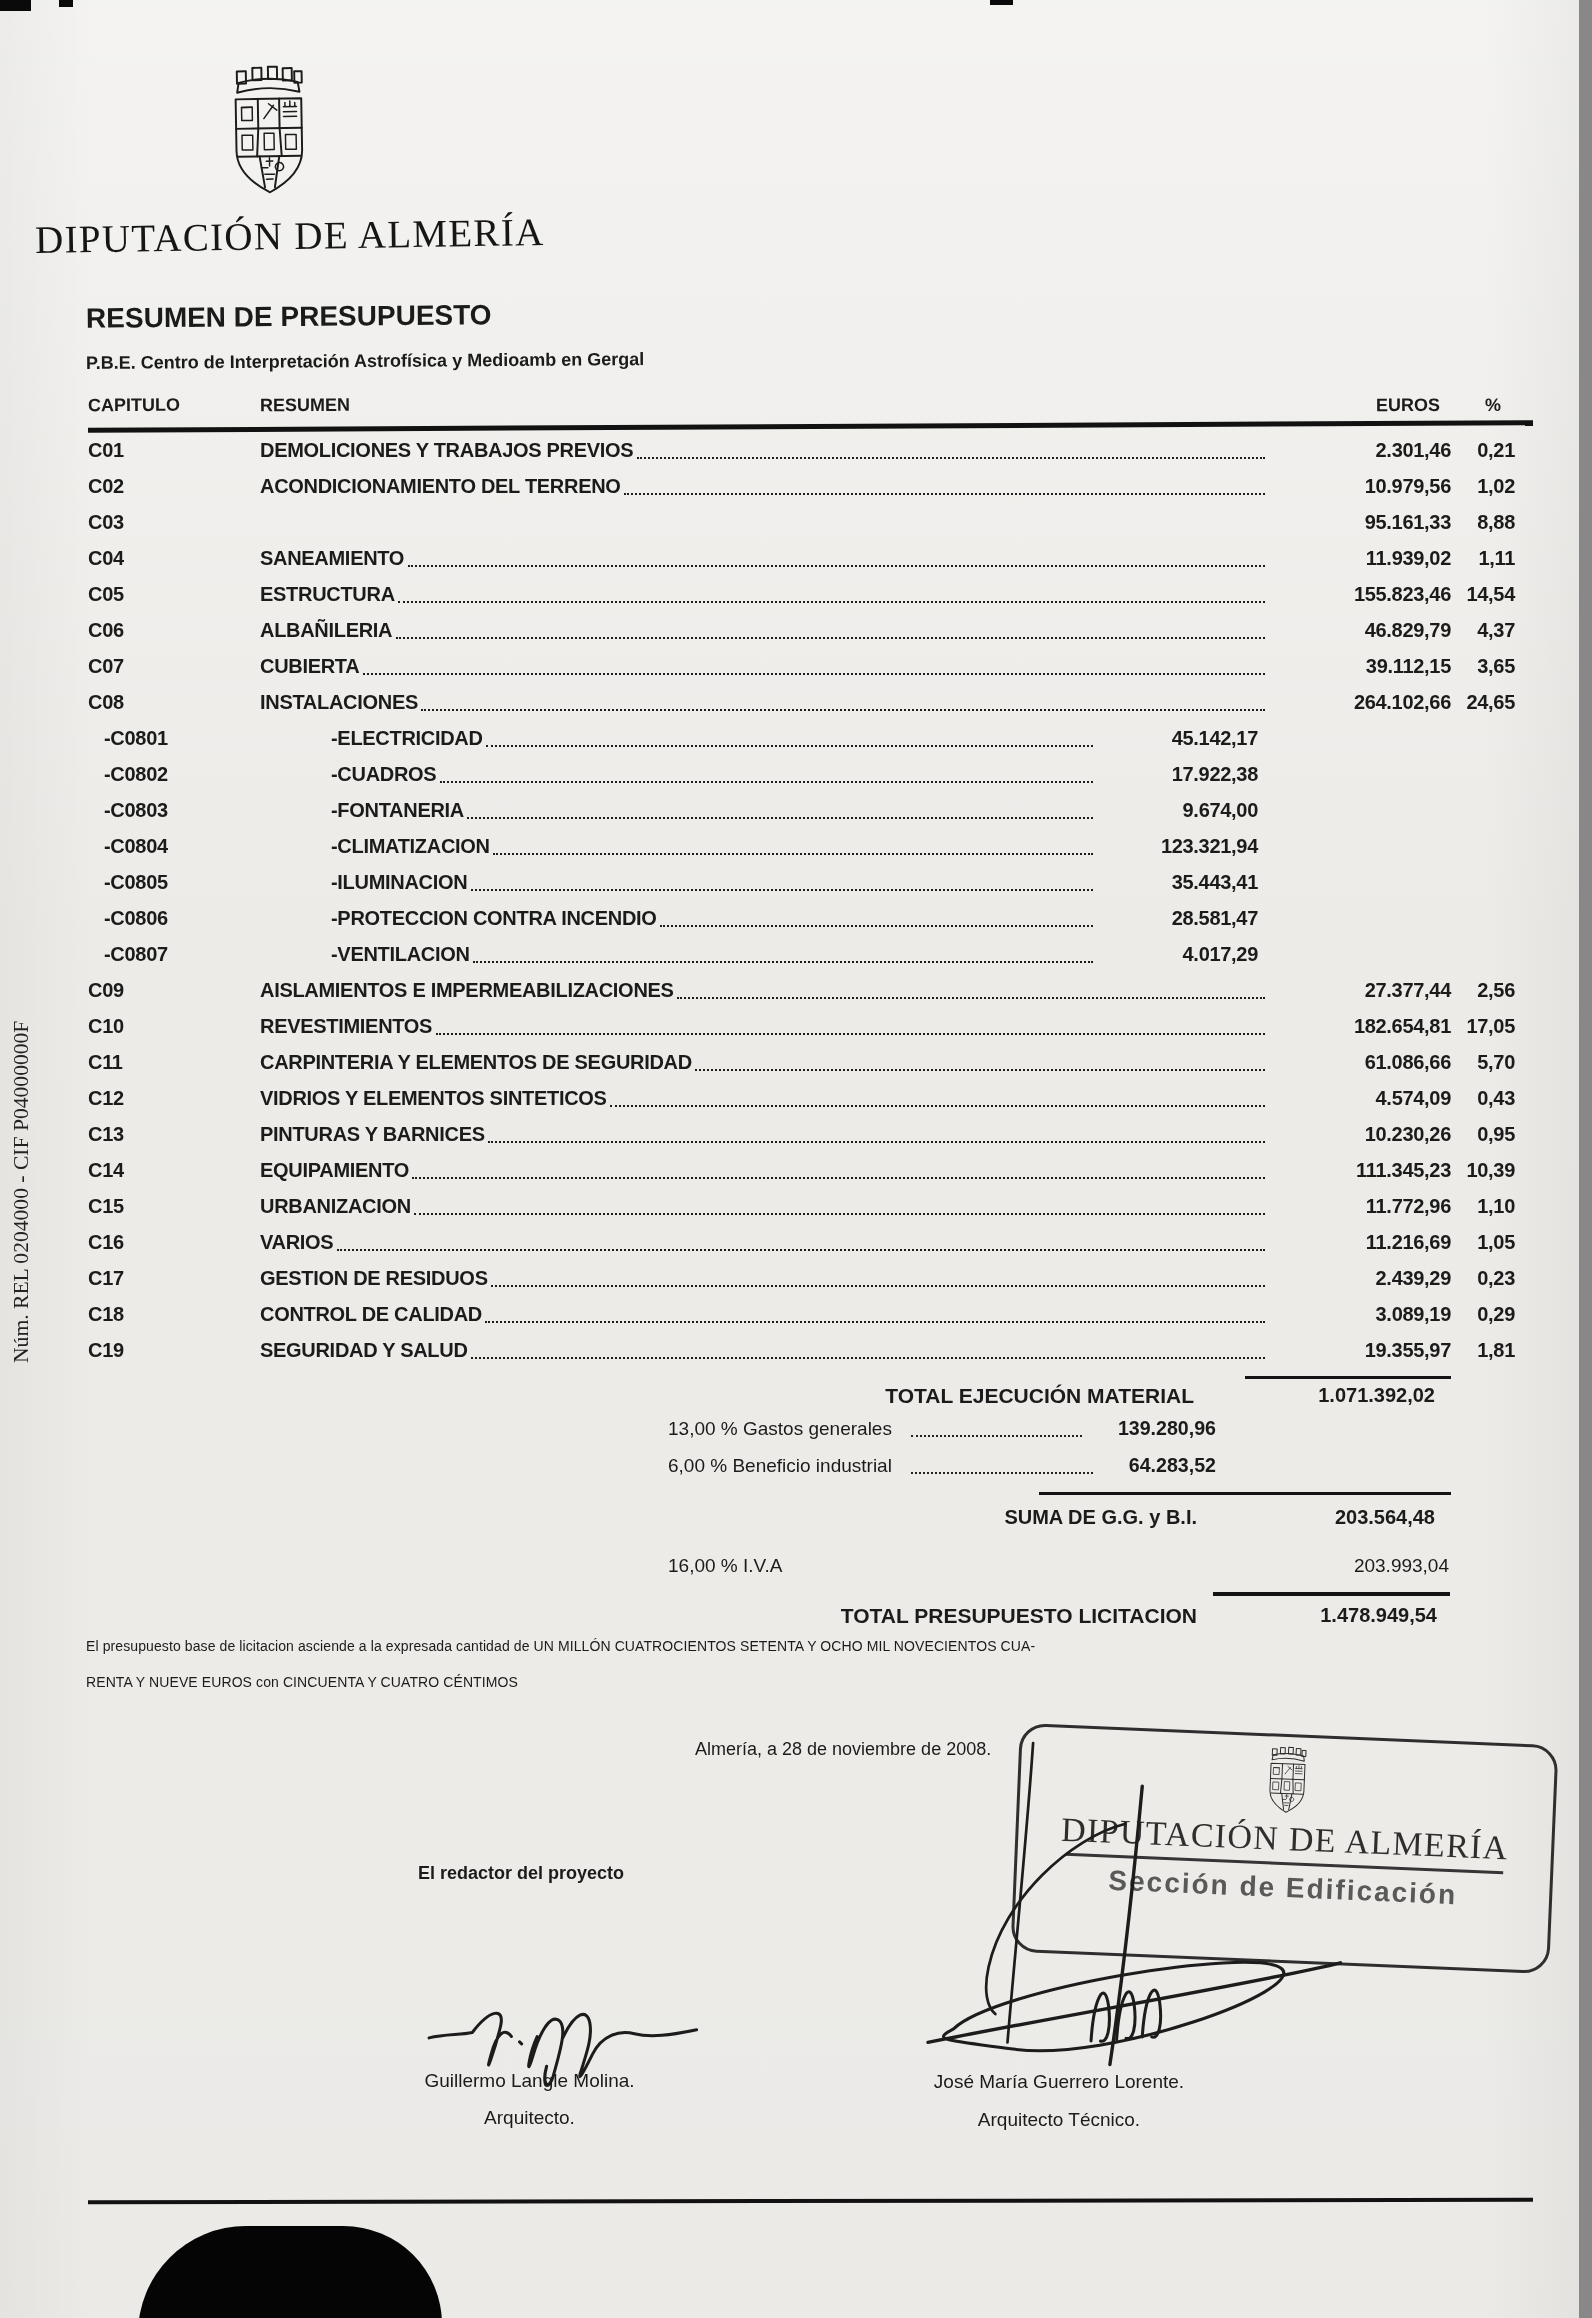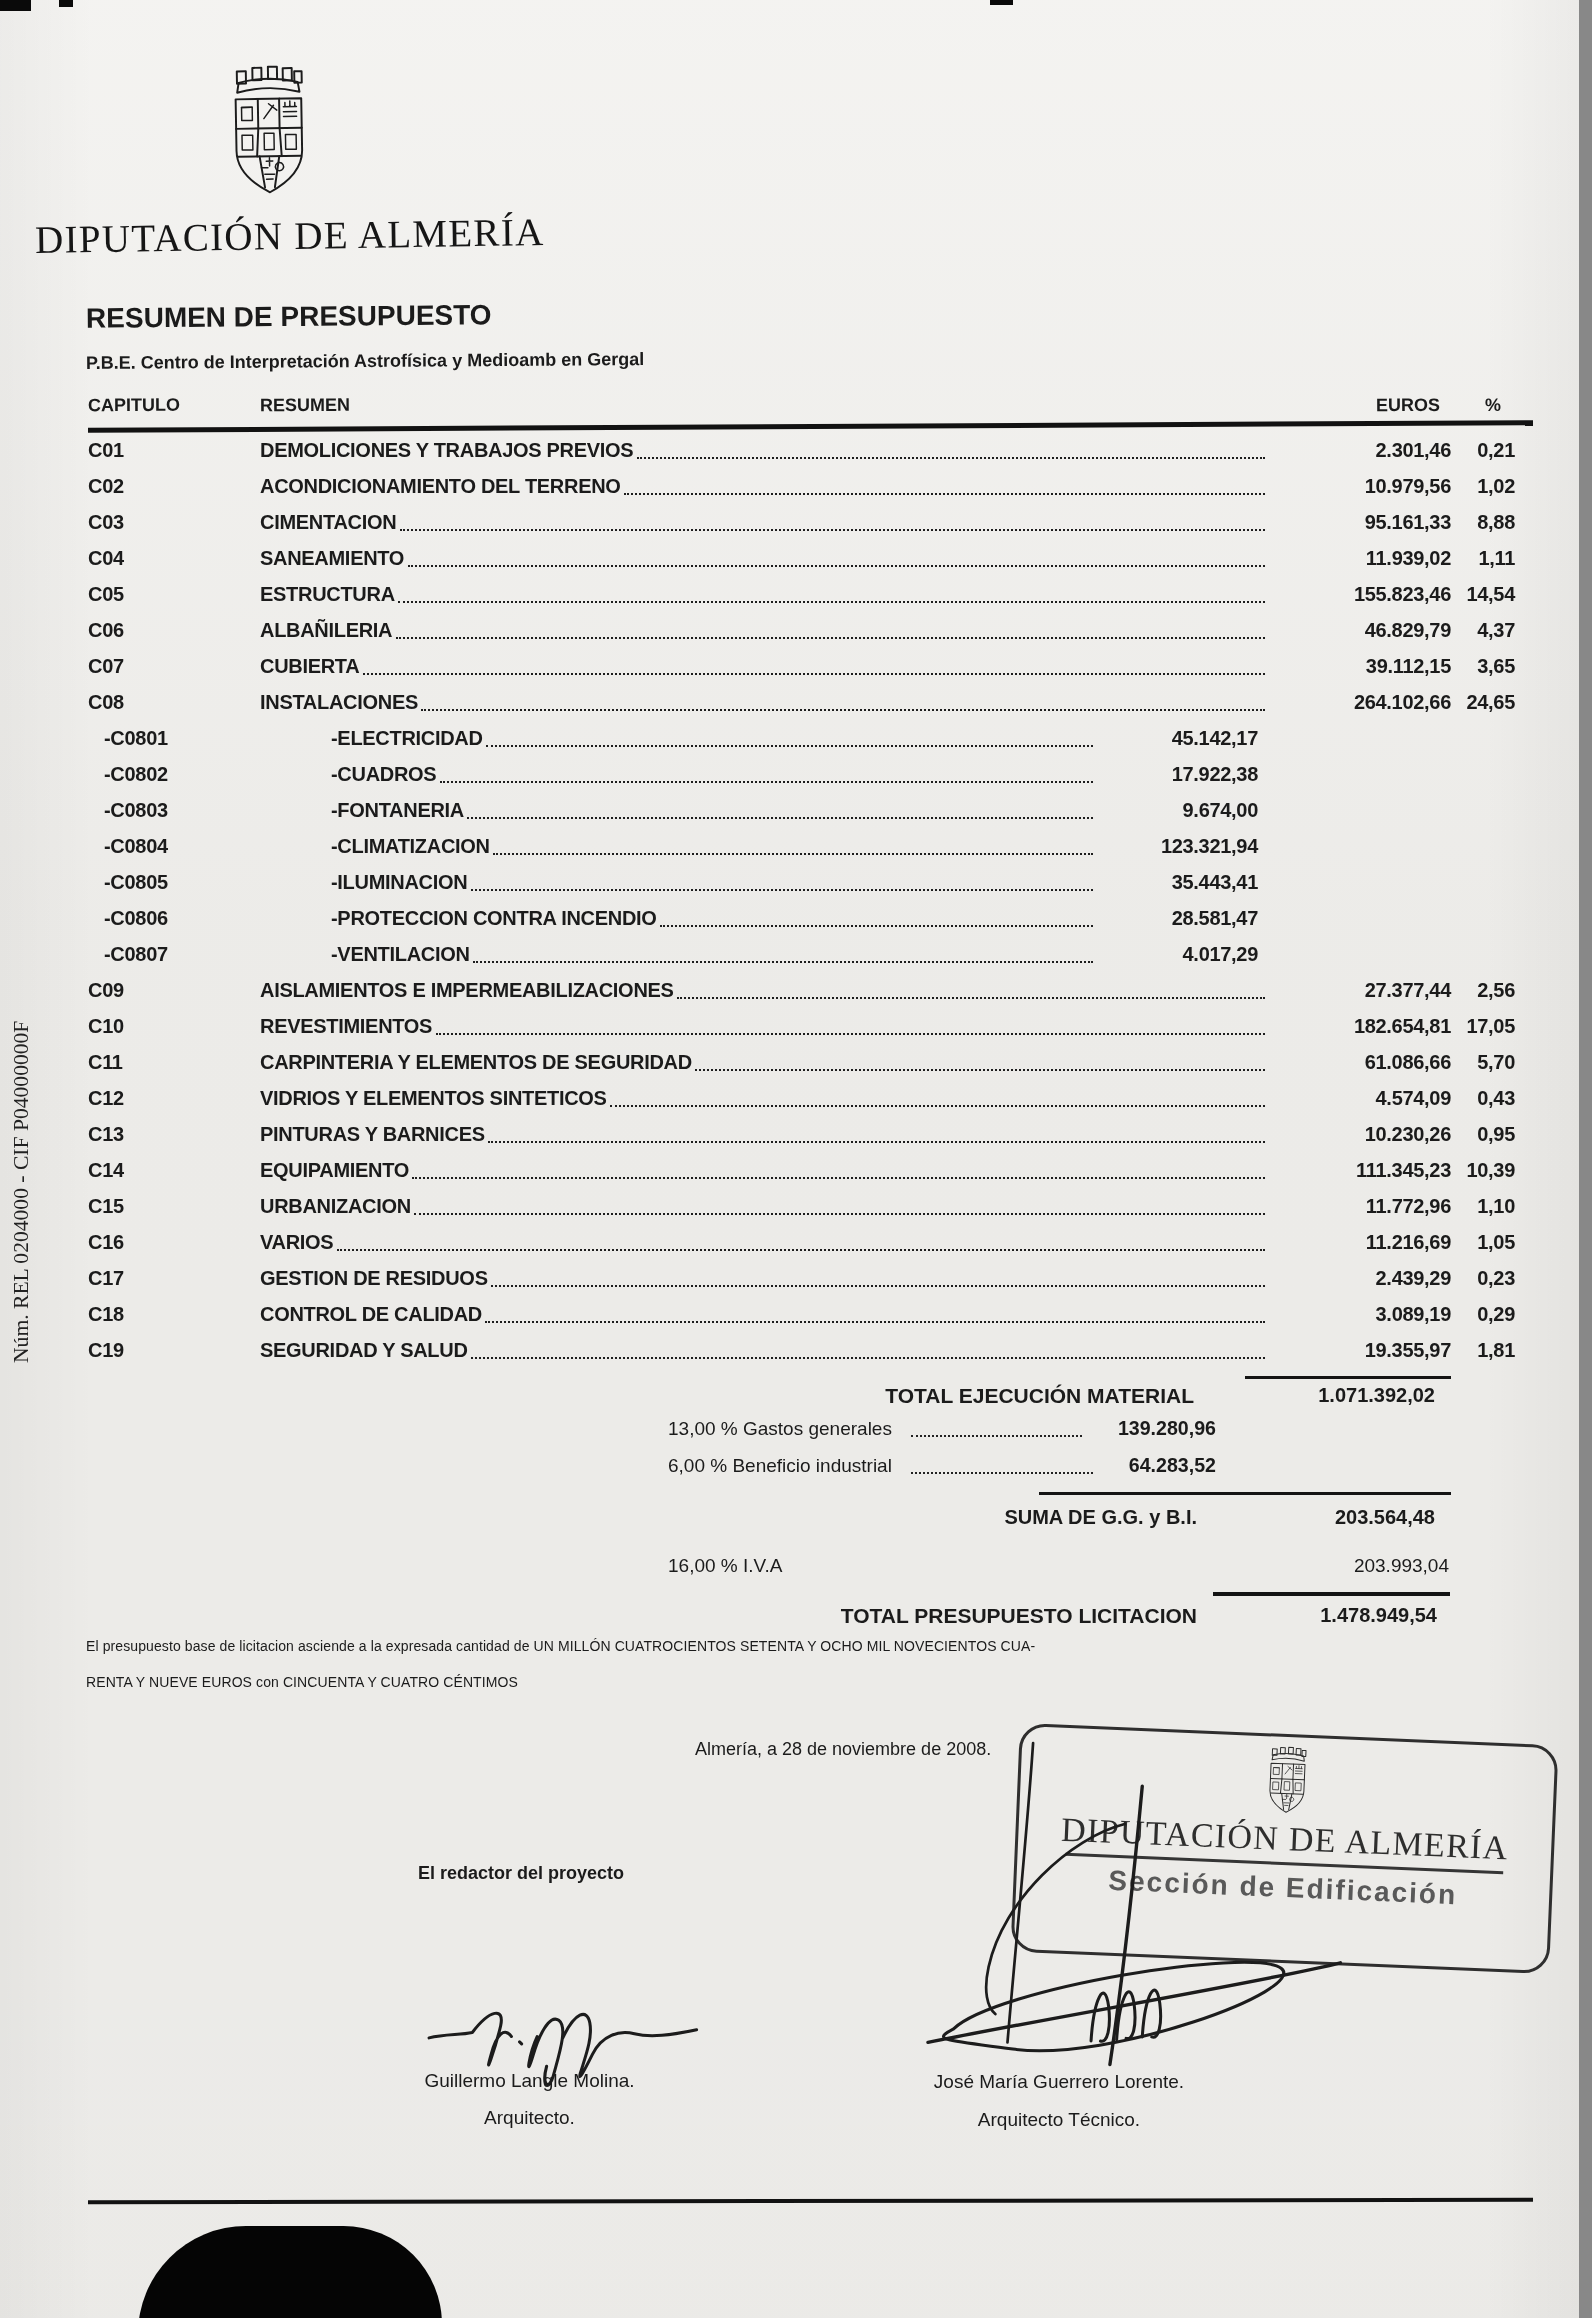--- a/index.html
+++ b/index.html
@@ -160,24 +160,20 @@
         <span class="code">C02</span>
         <span class="labelwrap">
           <span class="label">ACONDICIONAMIENTO DEL TERRENO</span>
           <span class="leader"></span>
         </span>
         <span class="amount">10.979,56</span>
         <span class="pct">1,02</span>
       </div>
       <div class="trow">
         <span class="code">C03</span>
-        <span class="labelwrap">
-          <span class="label">CIMENTACION</span>
-          <span class="leader"></span>
-        </span>
         <span class="amount">95.161,33</span>
         <span class="pct">8,88</span>
       </div>
       <div class="trow">
         <span class="code">C04</span>
         <span class="labelwrap">
           <span class="label">SANEAMIENTO</span>
           <span class="leader"></span>
         </span>
         <span class="amount">11.939,02</span>

